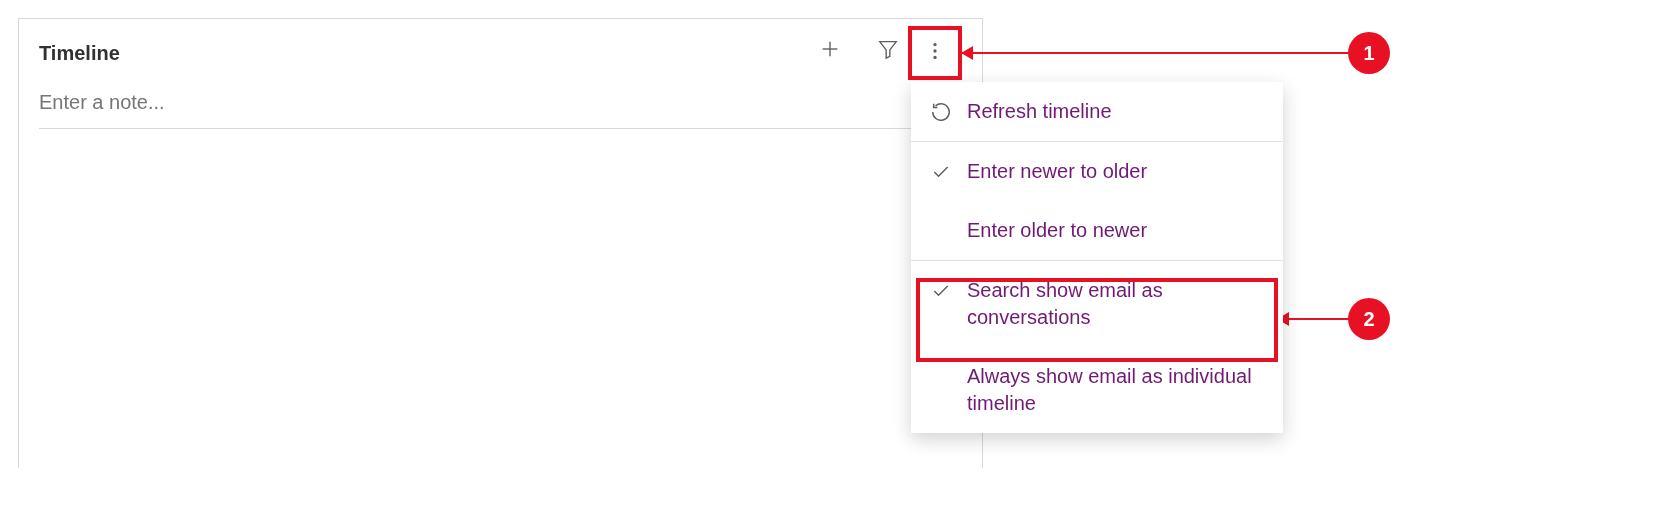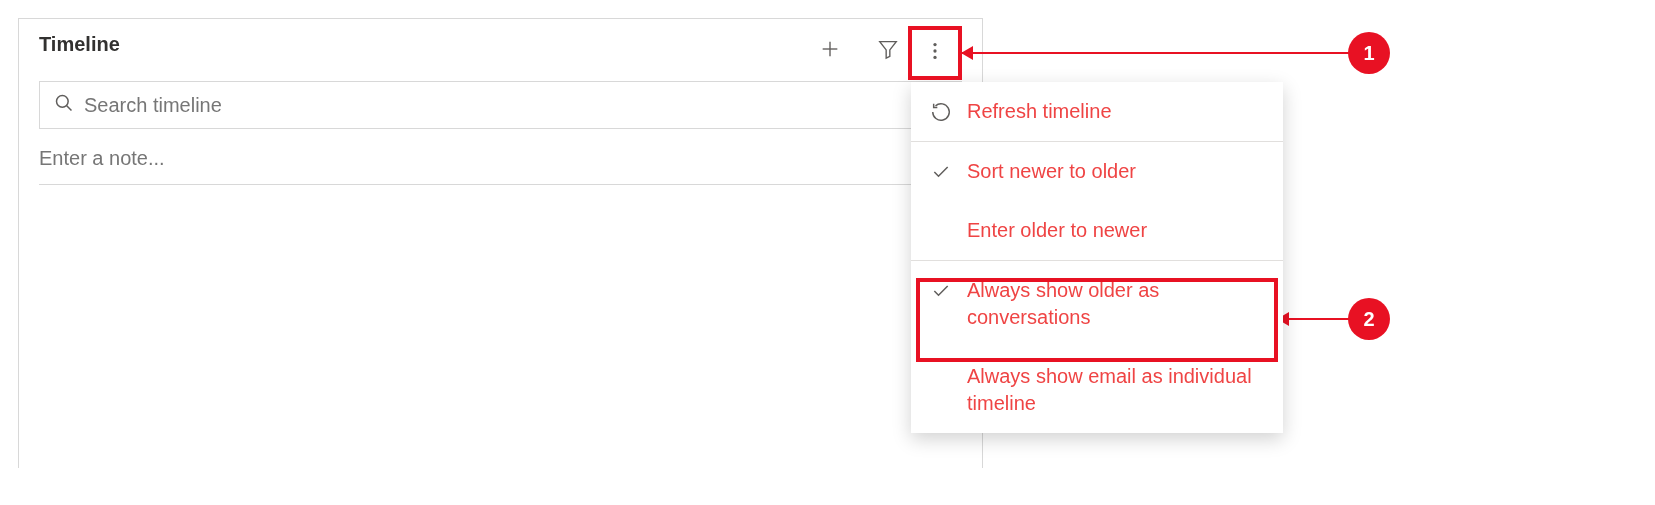--- a/index.html
+++ b/index.html
@@ -15,21 +15,21 @@
       left: 18px;
       top: 18px;
       width: 965px;
       height: 450px;
       border: 1px solid #d8d8d8;
       border-bottom: none;
       background: #fff;
     }
     .panel-header {
       display: flex;
-      align-items: flex-start;
+      align-items: flex-end;
       justify-content: space-between;
       padding: 14px 20px 8px 20px;
     }
     .panel-title {
       font-size: 20px;
       font-weight: 600;
       color: #323130;
     }
     .toolbar {
       display: flex;
@@ -106,21 +106,21 @@
     }
     .dropdown-section { border-bottom: 1px solid #e1dfdd; }
     .dropdown-section:last-child { border-bottom: none; }
     .dropdown-item {
       display: flex;
       align-items: flex-start;
       padding: 16px 18px;
       gap: 14px;
       cursor: pointer;
       font-size: 20px;
-      color: #ef4444;
+      color: #701a75;
     }
     .dropdown-item .icon-slot {
       width: 24px;
       height: 24px;
       flex-shrink: 0;
       display: flex;
       align-items: center;
       justify-content: center;
       color: #605e5c;
       margin-top: 2px;
@@ -227,29 +227,20 @@
         <svg width="24" height="22" viewBox="0 0 26 24" fill="none" stroke="currentColor" stroke-width="1.5">
             <line x1="6" y1="3" x2="6" y2="19"></line>
             <polyline points="2 15 6 19 10 15"></polyline>
             <line x1="13" y1="5" x2="25" y2="5"></line>
             <line x1="13" y1="11" x2="23" y2="11"></line>
             <line x1="13" y1="17" x2="21" y2="17"></line>
           </svg>
       </div>
     </div>
   </div>
-  <div class="search-box">
-    <span class="search-icon">
-      <svg width="20" height="20" viewBox="0 0 24 24" fill="none" stroke="currentColor" stroke-width="1.8">
-          <circle cx="10" cy="10" r="7"></circle>
-          <line x1="21" y1="21" x2="15" y2="15"></line>
-        </svg>
-    </span>
-    <input class="search-input" type="text" placeholder="Search timeline" style="">
-  </div>
   <div class="note-box">
     <input class="note-input" type="text" placeholder="Enter a note..." style="">
   </div>
 </div>
 
 <div class="more-btn-wrap">
   <div class="more-btn-inner">
     <svg width="22" height="22" viewBox="0 0 24 24" fill="currentColor">
         <circle cx="12" cy="5" r="1.8"></circle>
         <circle cx="12" cy="12" r="1.8"></circle>
@@ -270,35 +261,35 @@
       <span class="label">Refresh timeline</span>
     </div>
   </div>
   <div class="dropdown-section">
     <div class="dropdown-item">
       <span class="icon-slot">
         <svg width="20" height="20" viewBox="0 0 24 24" fill="none" stroke="currentColor" stroke-width="1.8">
             <polyline points="4 12 9 17 20 6"></polyline>
           </svg>
       </span>
-      <span class="label">Sort newer to older</span>
+      <span class="label">Enter newer to older</span>
     </div>
     <div class="dropdown-item">
       <span class="icon-slot"></span>
       <span class="label">Enter older to newer</span>
     </div>
   </div>
   <div class="dropdown-section">
     <div class="dropdown-item">
       <span class="icon-slot">
         <svg width="20" height="20" viewBox="0 0 24 24" fill="none" stroke="currentColor" stroke-width="1.8">
             <polyline points="4 12 9 17 20 6"></polyline>
           </svg>
       </span>
-      <span class="label">Always show older as conversations</span>
+      <span class="label">Search show email as conversations</span>
     </div>
     <div class="dropdown-item">
       <span class="icon-slot"></span>
       <span class="label">Always show email as individual timeline</span>
     </div>
   </div>
 </div>
 
 <div class="highlight-box-2"></div>
 

